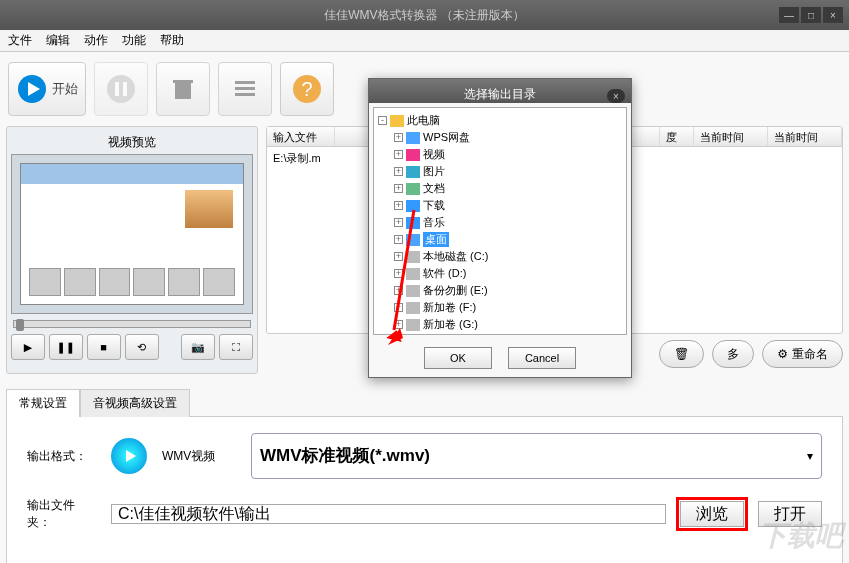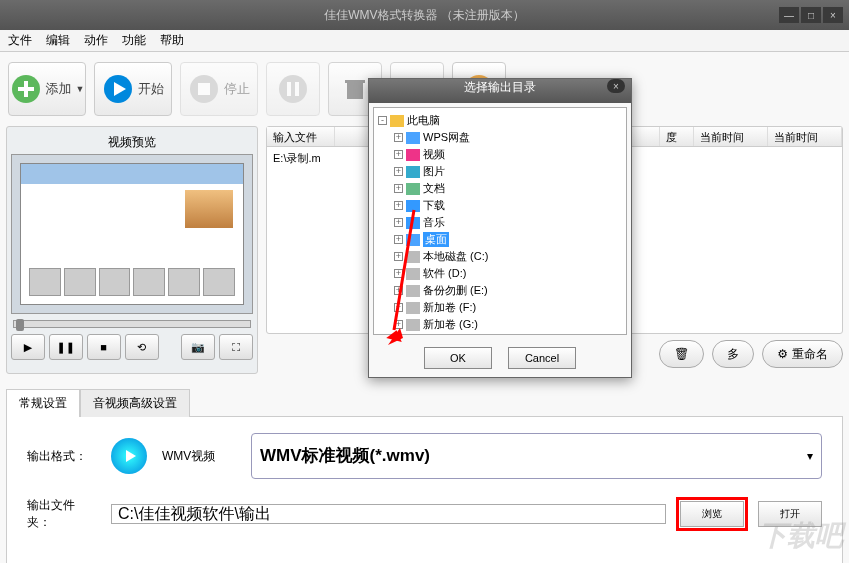--- a/index.html
+++ b/index.html
@@ -38,25 +38,25 @@
 .settings { border:1px solid #ccc; background:#fff; padding:16px 20px; }
 .srow { display:flex; align-items:center; gap:14px; font-size:12px; margin-bottom:18px;}
 .srow .lbl { width:70px;}
 .format-box { flex:1; display:flex; align-items:center; border:1px solid #99b; border-radius:4px; height:46px; padding:0 8px; gap:10px;}
 .playicon{width:36px;height:36px;border-radius:50%;background:radial-gradient(#3ff,#08d);display:flex;align-items:center;justify-content:center;}
 .playicon.sm{width:26px;height:26px;}
 .playicon::after{content:'';border-left:10px solid #fff;border-top:6px solid transparent;border-bottom:6px solid transparent;margin-left:3px;}
 .fmt-text{flex:1;font-size:11px;line-height:1.4;}
 .fmt-text .t1{font-weight:bold;font-size:17px;}
 .pathbox{flex:1;height:20px;border:1px solid #aaa;padding:0 6px;font-size:16px;}
-.sbtn{height:26px;width:64px;border:1px solid #aaa;background:linear-gradient(#fff,#e5e5e5);font-size:10px;}
+.sbtn{height:26px;width:64px;border:1px solid #aaa;background:linear-gradient(#fff,#e5e5e5);font-size:16px;}
 .highlight{ outline:3px solid red; outline-offset:1px;}
 
 .dialog{position:absolute;left:368px;top:78px;width:264px;background:#f8f8f8;border:1px solid #666;box-shadow:0 3px 12px rgba(0,0,0,.4);}
-.dlg-title{height:24px;background:linear-gradient(#777,#555);color:#fff;font-size:12px;display:flex;align-items:flex-start;justify-content:center;position:relative;}
+.dlg-title{height:24px;background:linear-gradient(#777,#555);color:#fff;font-size:12px;display:flex;align-items:flex-end;justify-content:center;position:relative;}
 .dlg-title .x{position:absolute;right:6px;width:18px;height:14px;background:#333;border-radius:7px;color:#ccc;font-size:10px;display:flex;align-items:center;justify-content:center;}
 .tree{height:228px;background:#fff;border:1px solid #aaa;margin:4px;overflow:auto;font-size:11px;padding:4px;}
 .tree .n{display:flex;align-items:center;gap:3px;height:17px;white-space:nowrap;}
 .tree .pm{width:9px;height:9px;border:1px solid #888;font-size:9px;line-height:7px;text-align:center;color:#666;}
 .tree .ic{width:14px;height:12px;}
 .tree .sel{background:#3399ff;color:#fff;padding:0 2px;}
 .dlg-btns{display:flex;justify-content:center;gap:16px;padding:8px;}
 .dlg-btns button{width:68px;height:22px;font-size:11px;border:1px solid #888;background:linear-gradient(#fff,#e5e5e5);}
 .arrow{position:absolute;left:384px;top:200px;pointer-events:none;}
 .arrow svg{width:40px;height:150px;}
@@ -79,40 +79,24 @@
   <span>编辑</span>
   <span>动作</span>
   <span>功能</span>
   <span>帮助</span>
 </div>
 
 <div class="app">
   <div class="toolbar">
     <div class="tbtn">
       <svg viewBox="0 0 32 32">
-          <circle cx="16" cy="16" r="14" fill="#5cb85c"></circle>
-          <rect x="14" y="8" width="4" height="16" fill="#fff"></rect>
-          <rect x="8" y="14" width="16" height="4" fill="#fff"></rect>
-        </svg>
-      <span>添加</span>
-        <span style="font-size:9px">▼</span>
-    </div>
-    <div class="tbtn">
-      <svg viewBox="0 0 32 32">
           <circle cx="16" cy="16" r="14" fill="#08d"></circle>
           <polygon points="12,9 24,16 12,23" fill="#fff"></polygon>
         </svg>
       <span>开始</span>
-    </div>
-    <div class="tbtn" style="opacity:.5">
-      <svg viewBox="0 0 32 32">
-          <circle cx="16" cy="16" r="14" fill="#bbb"></circle>
-          <rect x="10" y="10" width="12" height="12" fill="#fff"></rect>
-        </svg>
-      <span>停止</span>
     </div>
     <div class="tbtn sq" style="opacity:.5">
       <svg viewBox="0 0 32 32">
           <circle cx="16" cy="16" r="14" fill="#bbb"></circle>
           <rect x="10" y="9" width="4" height="14" fill="#fff"></rect>
           <rect x="18" y="9" width="4" height="14" fill="#fff"></rect>
         </svg>
     </div>
     <div class="tbtn sq" style="opacity:.8">
       <svg viewBox="0 0 32 32">

